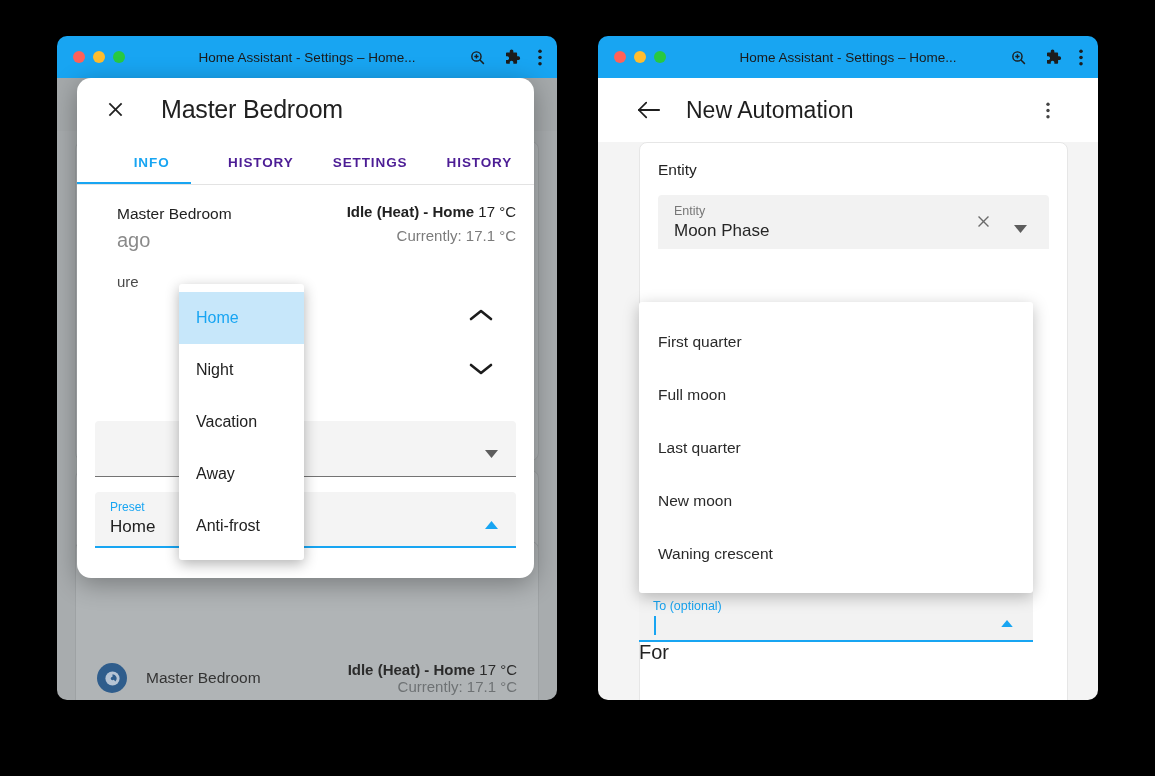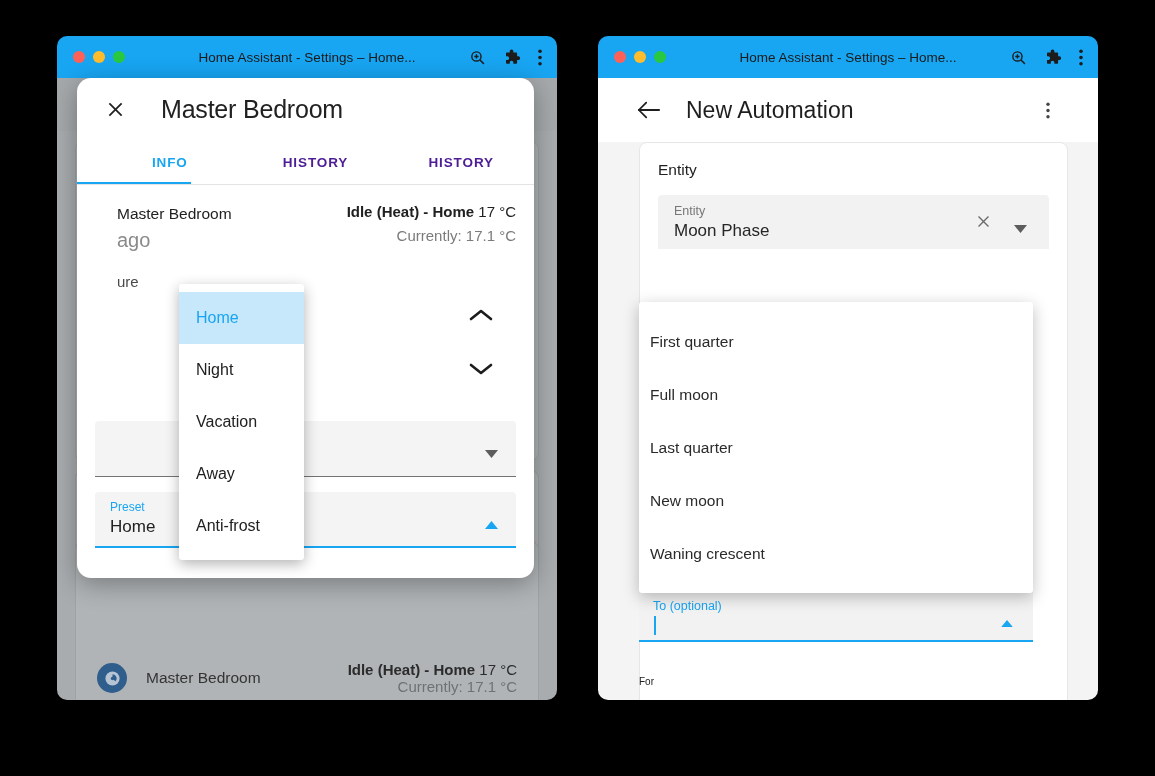--- a/index.html
+++ b/index.html
@@ -116,32 +116,32 @@
   .entity-field { margin-top: 16px; height: 54px; background: #f2f2f2;
                   border-radius: 4px 4px 0 0; position: relative; cursor: pointer; }
   .ef-label { position: absolute; left: 16px; top: 9px; font-size: 12.5px; color: #777; }
   .ef-value { position: absolute; left: 16px; top: 26px; font-size: 17px; color: #262626; }
   .ef-clear { position: absolute; right: 57px; top: 18px; color: #6b6b6b; cursor: pointer; }
   .ef-caret { position: absolute; right: 22px; top: 25px; cursor: pointer; }
 
   #entityDropdown { left: 41px; right: 65px; top: 224px; background: #fff;
                     border-radius: 3px; box-shadow: 0 4px 16px rgba(0,0,0,0.26);
                     z-index: 30; padding: 13px 0; position: absolute; }
-  .dd2-item { height: 53px; display: flex; align-items: center; padding-left: 11px;
+  .dd2-item { height: 53px; display: flex; align-items: center; padding-left: 19px;
               font-size: 15.5px; color: #2a2a2a; cursor: pointer; }
 
   .to-field { position: absolute; left: 41px; right: 65px; top: 508px; height: 56px;
               background: #f2f2f2; border-bottom: 2px solid #18a5f2;
               border-radius: 4px 4px 0 0; cursor: text; }
   .to-label { position: absolute; left: 14px; top: 13px; font-size: 12.5px; color: #18a5f2; }
   .caret { position: absolute; left: 15px; top: 30px; width: 1.5px; height: 19px;
            background: #18a5f2; }
   .to-arrow { position: absolute; right: 20px; top: 28px; cursor: pointer; }
 
-  .for-label { position: absolute; left: 41px; top: 598px; font-size: 10px; color: #222; }
+  .for-label { position: absolute; left: 41px; top: 563px; font-size: 20px; color: #222; }
 
   .fab { position: absolute; right: 23px; bottom: 48px; height: 53px;
          background: #18a5f2; border-radius: 27px; display: flex; align-items: center;
          padding: 0 25px 0 19px; gap: 14px; cursor: pointer;
          box-shadow: 0 5px 12px rgba(0,0,0,0.28); }
   .fab span { color: #fff; font-size: 15px; font-weight: bold; letter-spacing: 0.9px; }
 </style>
 </head>
 <body>
 
@@ -213,20 +213,21 @@
             <line x1="5" y1="5" x2="19" y2="19"></line>
               <line x1="19" y1="5" x2="5" y2="19"></line>
           </svg>
         </div>
         <div class="dlg-title">Master Bedroom</div>
       </div>
 
       <div class="dlg-tabs">
         <div class="dlg-tab active">INFO</div>
         <div class="dlg-tab">HISTORY</div>
+        <div class="dlg-tab">SETTINGS</div>
         <div class="dlg-tab">HISTORY</div>
         <div class="tab-underline"></div>
       </div>
 
       <div class="dlg-body">
         <div class="thermo-name">Master Bedroom</div>
         <div class="thermo-ago">ago</div>
         <div class="thermo-state">
           <b>Idle (Heat) - Home</b>
           <span>17 °C</span>

